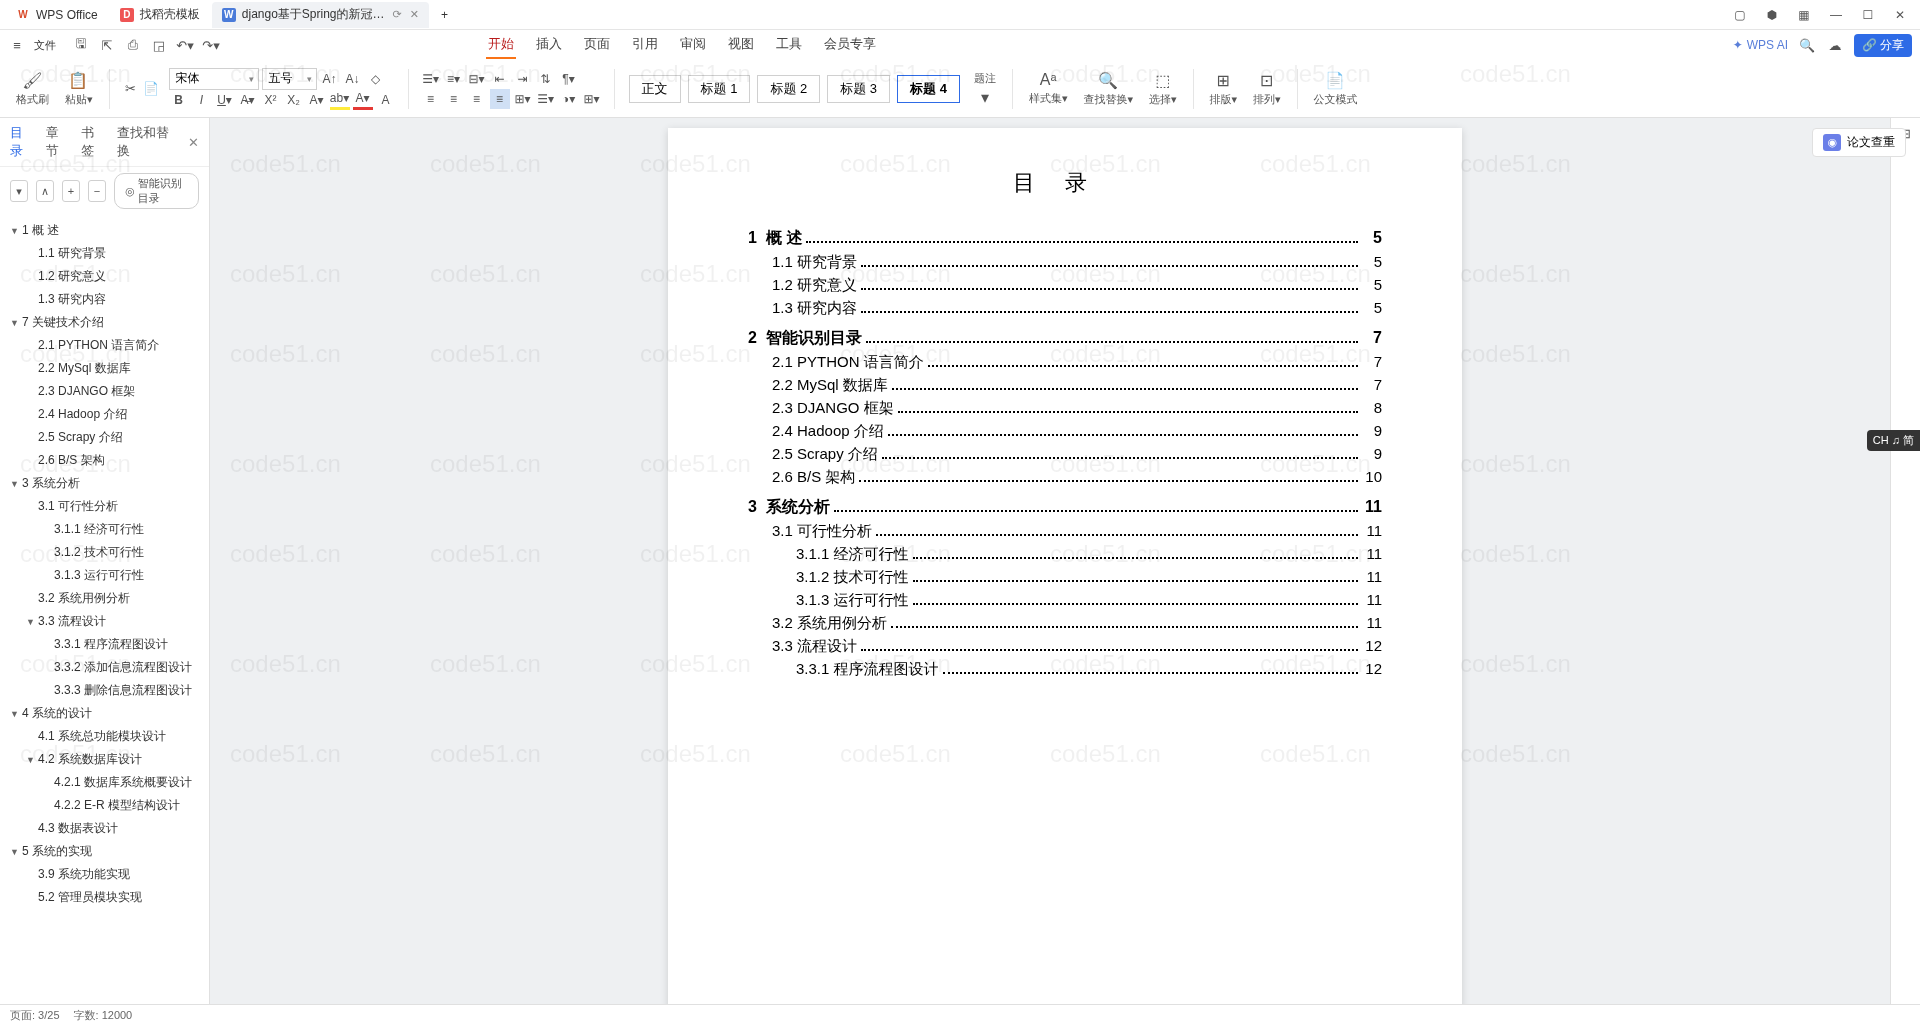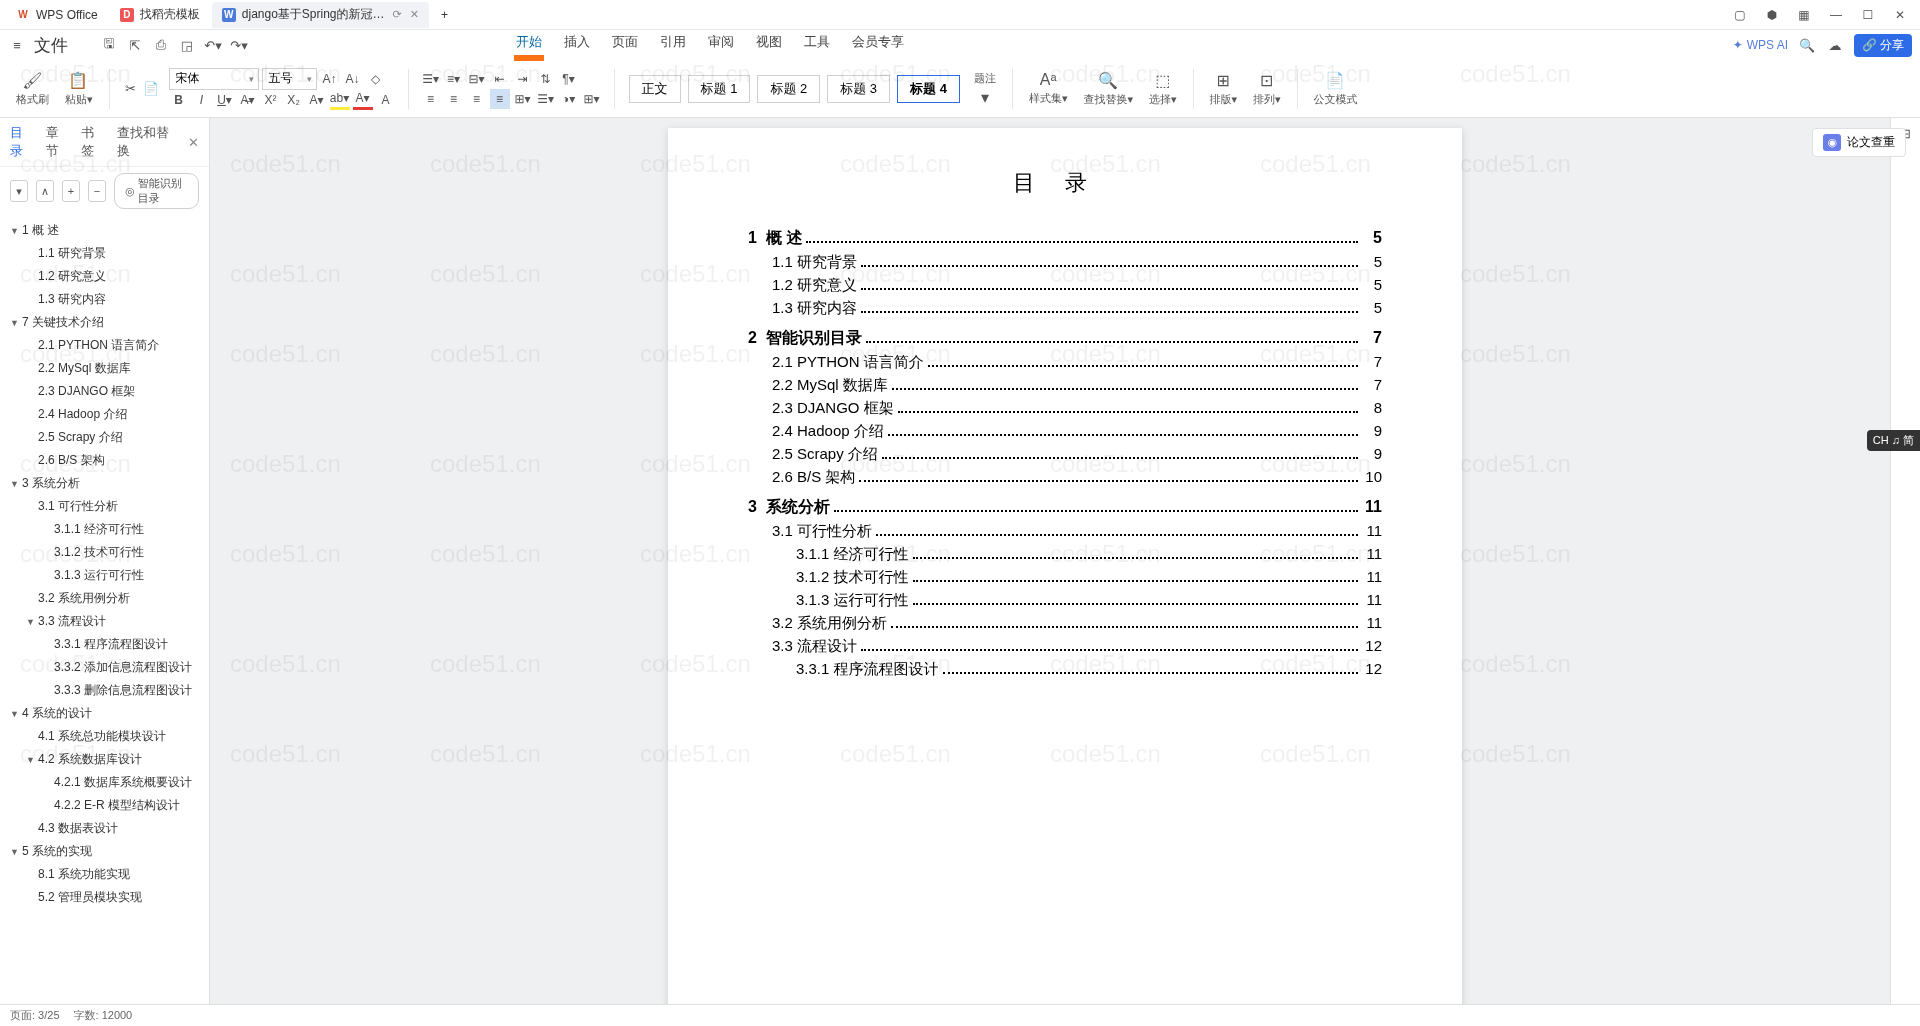--- a/index.html
+++ b/index.html
@@ -7,24 +7,24 @@
 .titlebar { height:30px; background:#fff; display:flex; align-items:center; padding:0 6px; border-bottom:1px solid #e5e5e5; }
 .tab { height:26px; display:flex; align-items:center; padding:0 10px; font-size:12px; color:#333; border-radius:4px 4px 0 0; margin-right:2px; cursor:pointer; }
 .tab.active { background:#f0f2f5; }
 .tab .ticon { width:14px; height:14px; margin-right:6px; display:inline-flex; align-items:center; justify-content:center; font-size:10px; font-weight:bold; }
 .tab .tclose { margin-left:8px; color:#888; font-size:11px; }
 .wincontrols { margin-left:auto; display:flex; gap:4px; }
 .winbtn { width:28px; height:22px; display:flex; align-items:center; justify-content:center; color:#555; font-size:12px; cursor:pointer; }
 .menubar { height:30px; background:#fff; display:flex; align-items:center; padding:0 8px; gap:6px; }
 .menuleft { display:flex; align-items:center; gap:8px; }
 .menuicon { width:18px; height:18px; display:inline-flex; align-items:center; justify-content:center; color:#555; cursor:pointer; font-size:13px; }
-.menutext { font-size:17px; color:#333; margin-right:24px; }
+.menutext { font-size:11px; color:#333; margin-right:8px; }
 .tabs { display:flex; gap:18px; margin-left:260px; }
 .mtab { font-size:13px; color:#444; padding:4px 2px; cursor:pointer; }
-.mtab.active { color:#0369a1; border-bottom:6px solid #f97316; }
+.mtab.active { color:#b91c1c; border-bottom:2px solid #f97316; }
 .menuright { margin-left:auto; display:flex; align-items:center; gap:10px; }
 .wpsai { font-size:12px; color:#5a7fd9; display:flex; align-items:center; gap:4px; }
 .sharebtn { background:#2e6be6; color:#fff; font-size:12px; padding:3px 8px; border-radius:4px; display:flex; align-items:center; gap:3px; cursor:pointer; }
 .ribbon { height:58px; background:#fff; display:flex; align-items:center; padding:0 12px; gap:8px; border-bottom:1px solid #e0e0e0; }
 .rgroup { display:flex; flex-direction:column; align-items:center; gap:2px; padding:0 4px; }
 .rgroup .ricon { font-size:16px; color:#555; }
 .rgroup .rlabel { font-size:11px; color:#555; }
 .rsep { width:1px; height:40px; background:#e5e5e5; margin:0 4px; }
 .fontbox { border:1px solid #d0d0d0; height:22px; font-size:12px; padding:0 20px 0 6px; background:#fff; display:flex; align-items:center; position:relative; }
 .fontbox::after { content:"▾"; position:absolute; right:4px; font-size:9px; color:#888; }
@@ -348,21 +348,21 @@
         <div class="onode l2">
           <span class="arrow"></span>
           <span>4.3 数据表设计</span>
         </div>
         <div class="onode l1">
           <span class="arrow">▼</span>
           <span>5  系统的实现</span>
         </div>
         <div class="onode l2">
           <span class="arrow"></span>
-          <span>8.1 系统功能实现</span>
+          <span>3.9 系统功能实现</span>
         </div>
         <div class="onode l2">
           <span class="arrow"></span>
           <span>5.2 管理员模块实现</span>
         </div>
       </div>
   </div>
 
   <div class="docarea">
     <div class="page">

